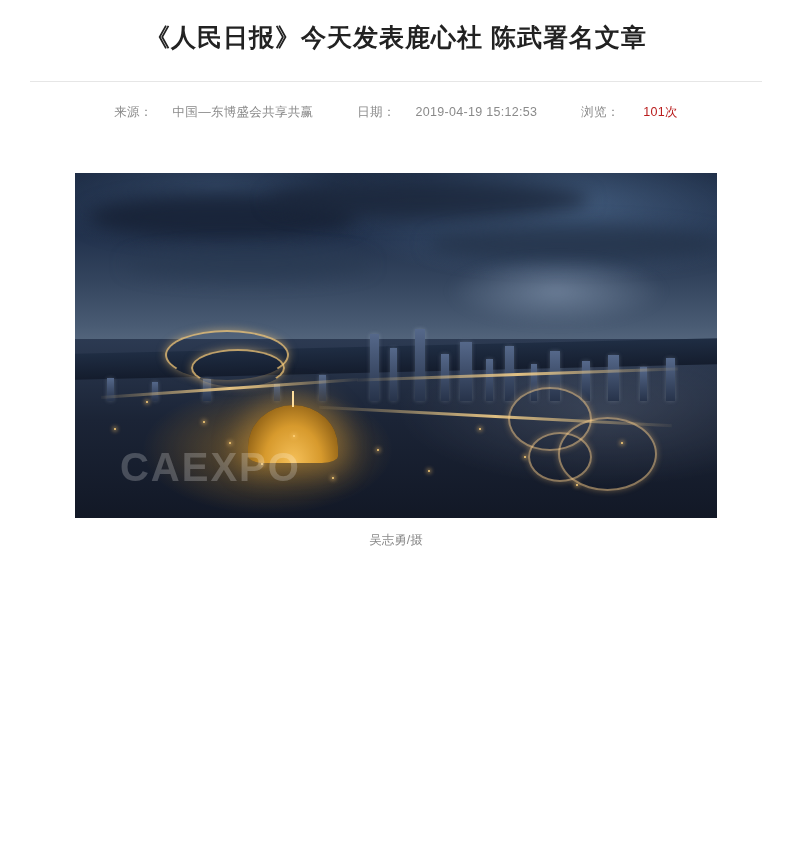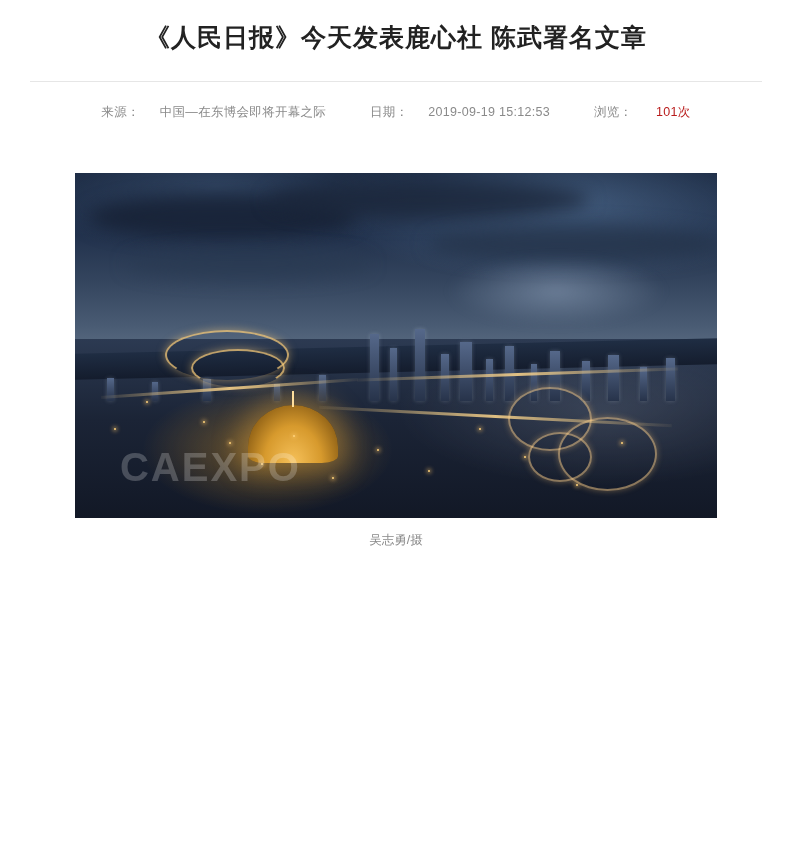--- a/index.html
+++ b/index.html
@@ -241,22 +241,22 @@
 </head>
 <body>
 
 <div class="page">
 
   <h1 class="article-title">《人民日报》今天发表鹿心社 陈武署名文章</h1>
 
   <div class="title-rule"></div>
 
   <div class="meta-bar">
-    <span><span>来源：</span><span>中国—在东博会即将开幕之际</span></span>
-    <span><span>日期：</span><span>2019-09-19 15:12:53</span></span>
+    <span><span>来源：</span><span>中国—东博盛会共享共赢</span></span>
+    <span><span>日期：</span><span>2019-04-19 15:12:53</span></span>
     <span><span>浏览：</span>&nbsp;<span class="meta-views-count">101次</span></span>
   </div>
 
 
 
 
   <figure class="figure">
     <div class="photo">
       <div class="sky"></div>
       <div class="cloud c1"></div>

